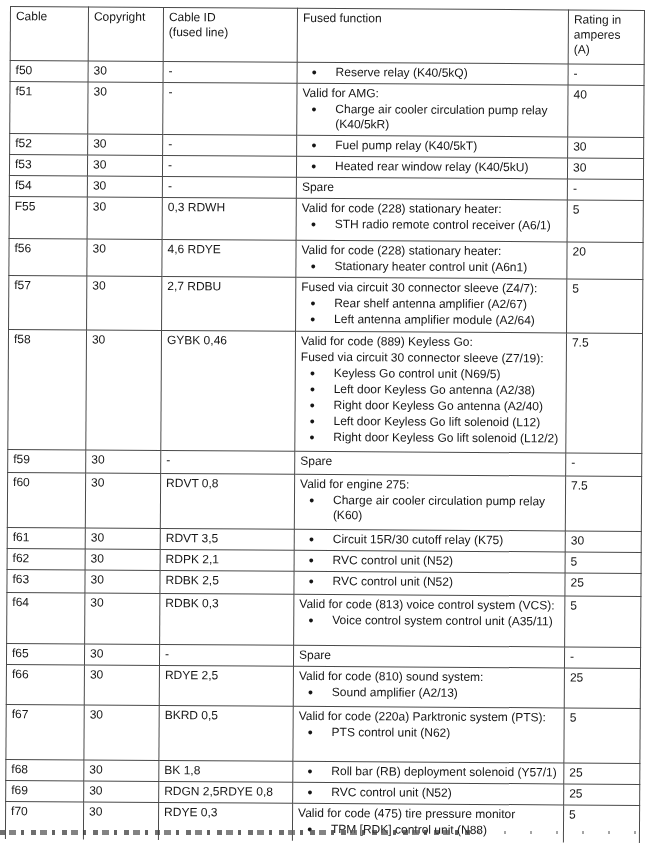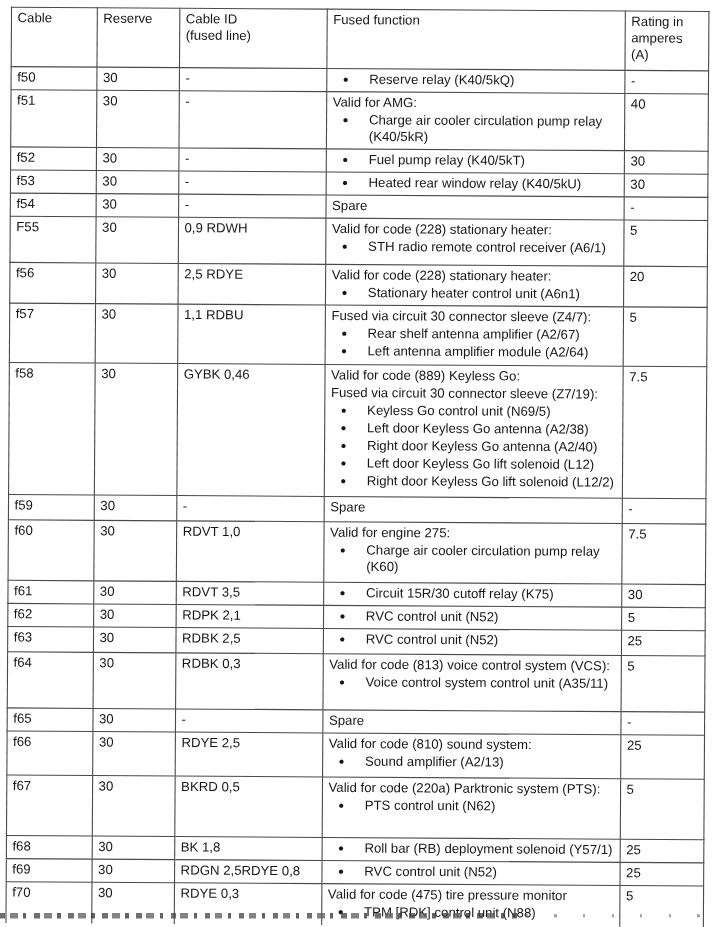--- a/index.html
+++ b/index.html
@@ -71,21 +71,21 @@
       <colgroup>
         <col class="c-fuse">
           <col class="c-term">
           <col class="c-cable">
           <col class="c-func">
           <col class="c-rate">
       </colgroup>
       <thead>
         <tr style="height:54px;">
           <th>Cable</th>
-          <th>Reserve</th>
+          <th>Copyright</th>
           <th>Cable ID
 (fused line)</th>
           <th>Fused function</th>
           <th>Rating in
 amperes (A)</th>
         </tr>
       </thead>
       <tbody id="rows">
           <tr style="height: 21px;">
             <td class="cell-fuse">f50</td>
@@ -141,47 +141,47 @@
             <td class="cell-terminal">30</td>
             <td class="cell-cable">-</td>
             <td class="cell-function">
               <div class="fline">Spare</div>
             </td>
             <td class="cell-rating">-</td>
           </tr>
           <tr style="height: 42px;">
             <td class="cell-fuse">F55</td>
             <td class="cell-terminal">30</td>
-            <td class="cell-cable">0,9 RDWH</td>
+            <td class="cell-cable">0,3 RDWH</td>
             <td class="cell-function">
               <div class="fline">Valid for code (228) stationary heater:</div>
               <div class="fbullet">
                 <span class="bmark">●</span>
                 <span class="btext">STH  radio  remote  control  receiver  (A6/1)</span>
               </div>
             </td>
             <td class="cell-rating">5</td>
           </tr>
           <tr style="height: 37px;">
             <td class="cell-fuse">f56</td>
             <td class="cell-terminal">30</td>
-            <td class="cell-cable">2,5 RDYE</td>
+            <td class="cell-cable">4,6 RDYE</td>
             <td class="cell-function">
               <div class="fline">Valid for code (228) stationary heater:</div>
               <div class="fbullet">
                 <span class="bmark">●</span>
                 <span class="btext">Stationary  heater control  unit  (A6n1)</span>
               </div>
             </td>
             <td class="cell-rating">20</td>
           </tr>
           <tr style="height: 54px;">
             <td class="cell-fuse">f57</td>
             <td class="cell-terminal">30</td>
-            <td class="cell-cable">1,1 RDBU</td>
+            <td class="cell-cable">2,7 RDBU</td>
             <td class="cell-function">
               <div class="fline">Fused via circuit 30 connector sleeve (Z4/7):</div>
               <div class="fbullet">
                 <span class="bmark">●</span>
                 <span class="btext">Rear  shelf  antenna  amplifier  (A2/67)</span>
               </div>
               <div class="fbullet">
                 <span class="bmark">●</span>
                 <span class="btext">Left  antenna  amplifier  module  (A2/64)</span>
               </div>
@@ -223,21 +223,21 @@
             <td class="cell-terminal">30</td>
             <td class="cell-cable">-</td>
             <td class="cell-function">
               <div class="fline">Spare</div>
             </td>
             <td class="cell-rating">-</td>
           </tr>
           <tr style="height: 55px;">
             <td class="cell-fuse">f60</td>
             <td class="cell-terminal">30</td>
-            <td class="cell-cable">RDVT 1,0</td>
+            <td class="cell-cable">RDVT 0,8</td>
             <td class="cell-function">
               <div class="fline">Valid for engine 275:</div>
               <div class="fbullet">
                 <span class="bmark">●</span>
                 <span class="btext">Charge  air cooler  circulation  pump  relay (K60)</span>
               </div>
             </td>
             <td class="cell-rating">7.5</td>
           </tr>
           <tr style="height: 20px;">

